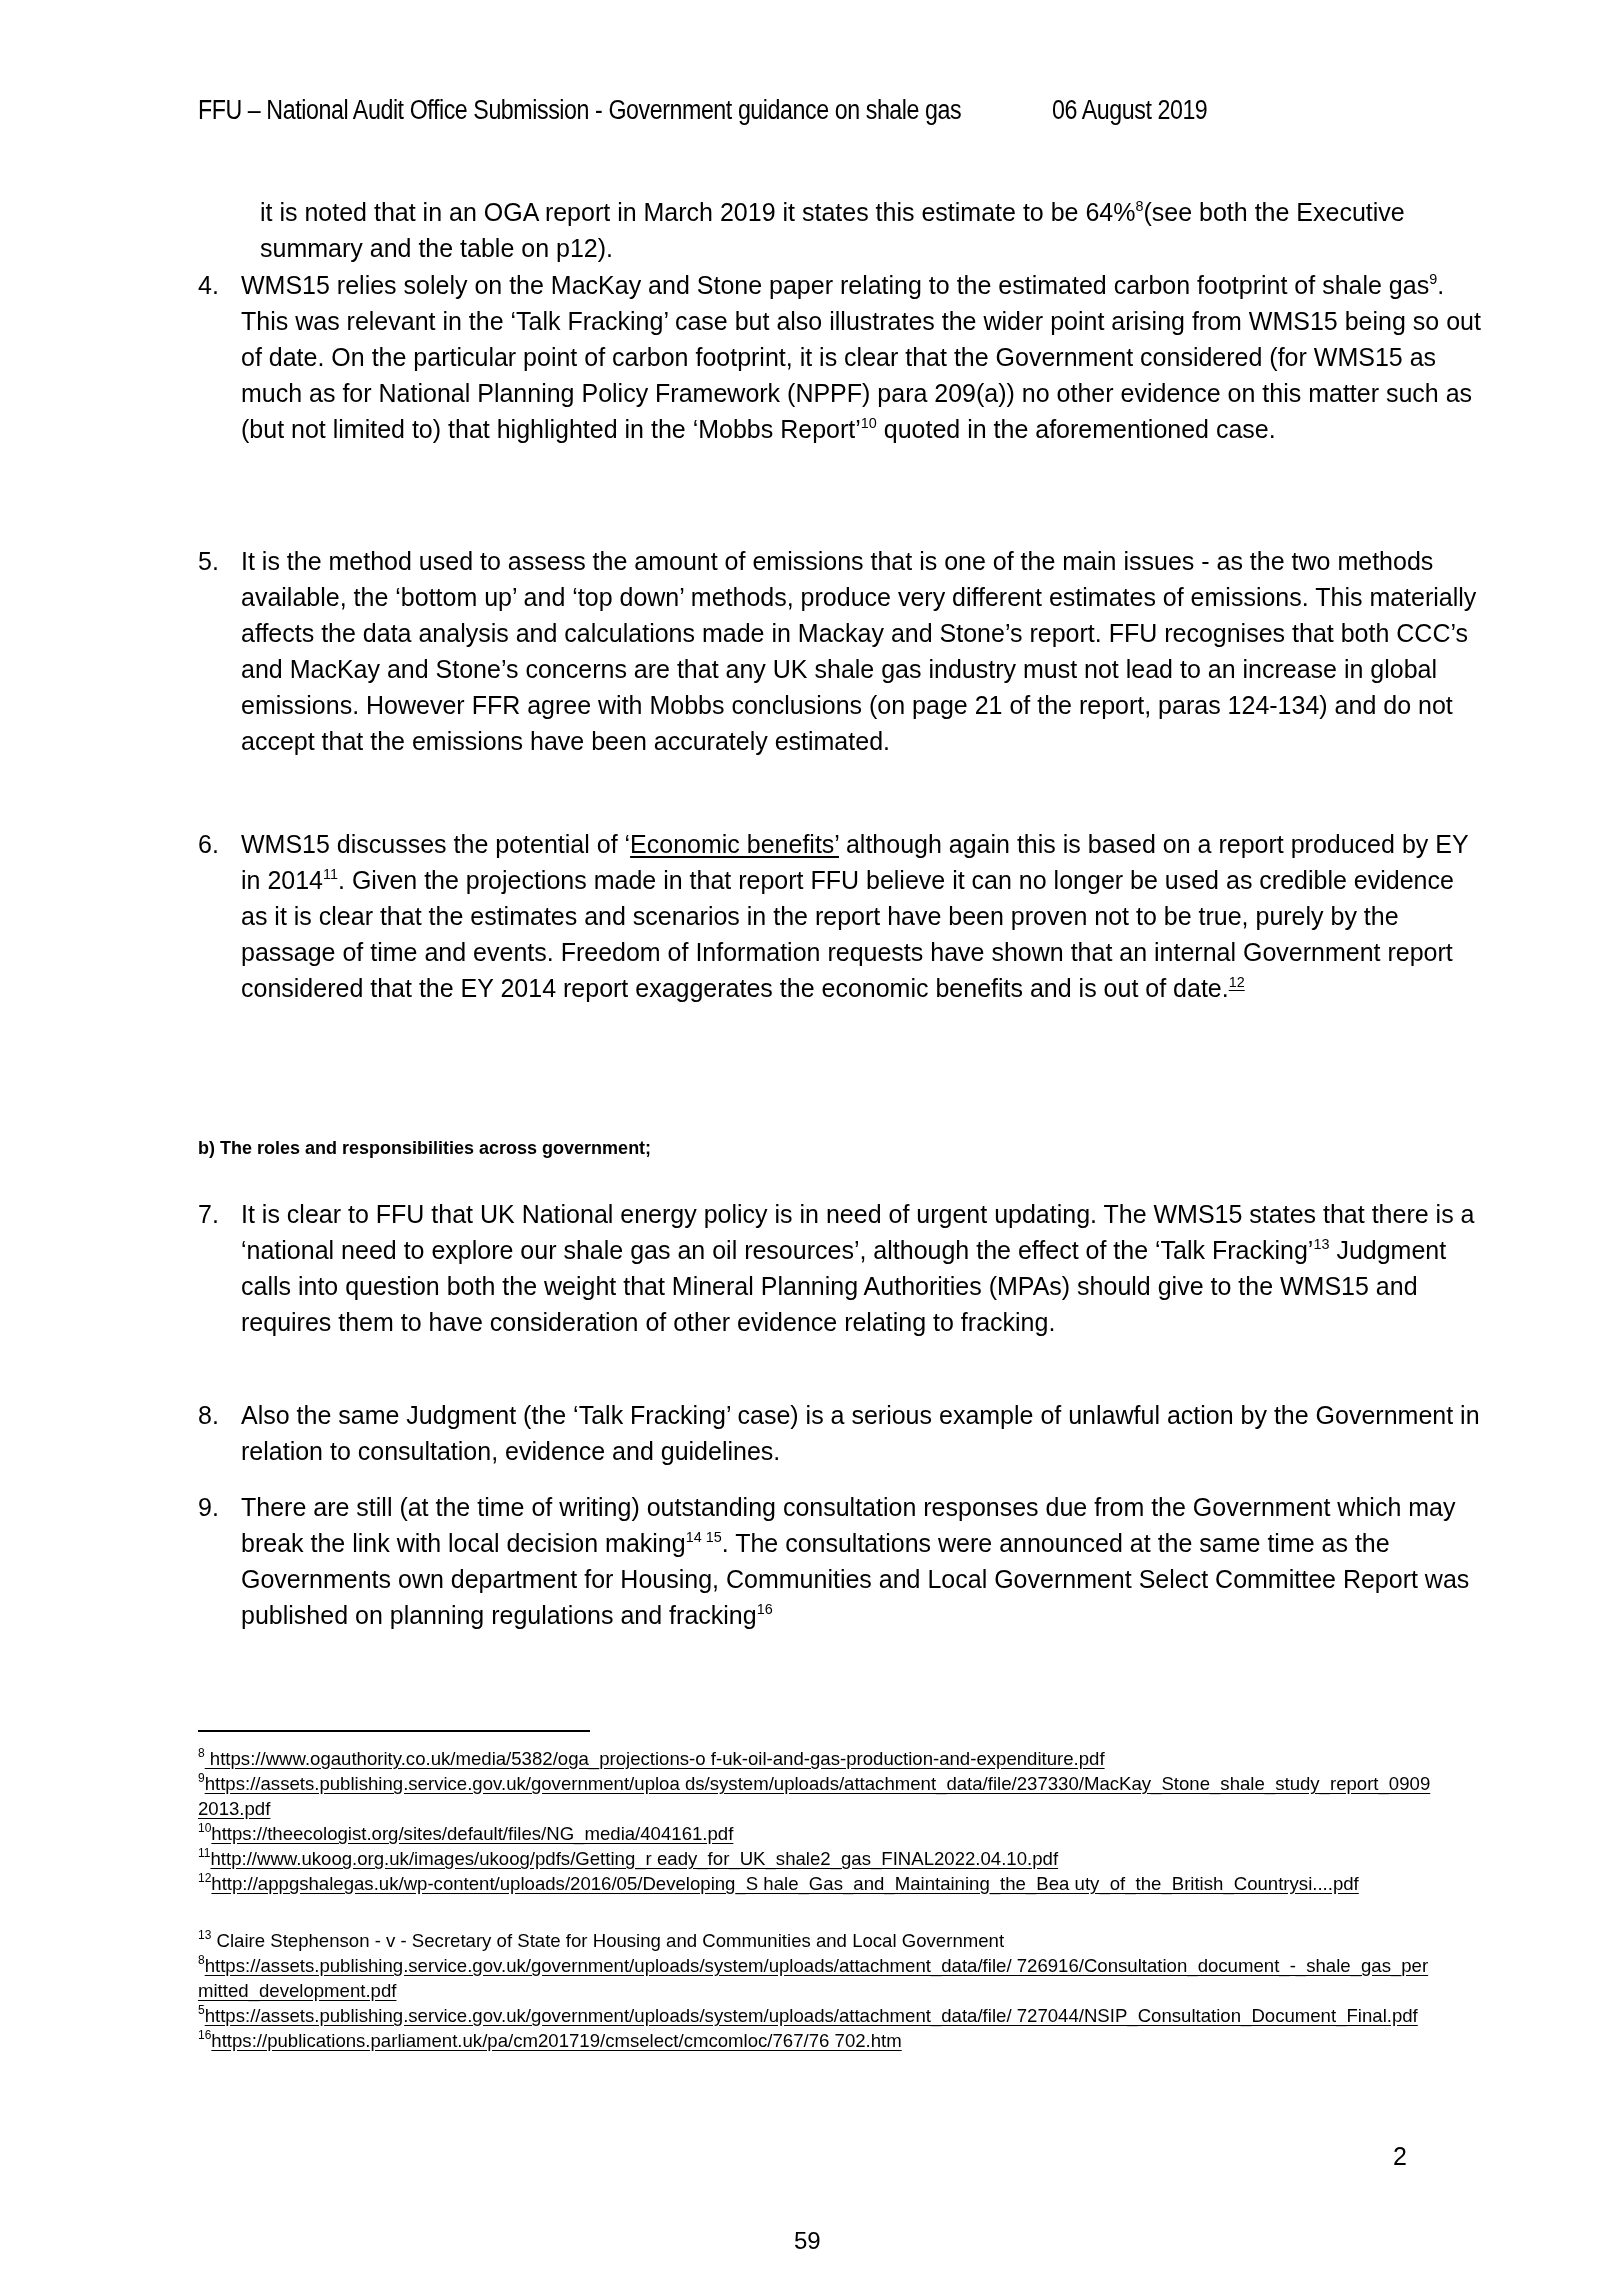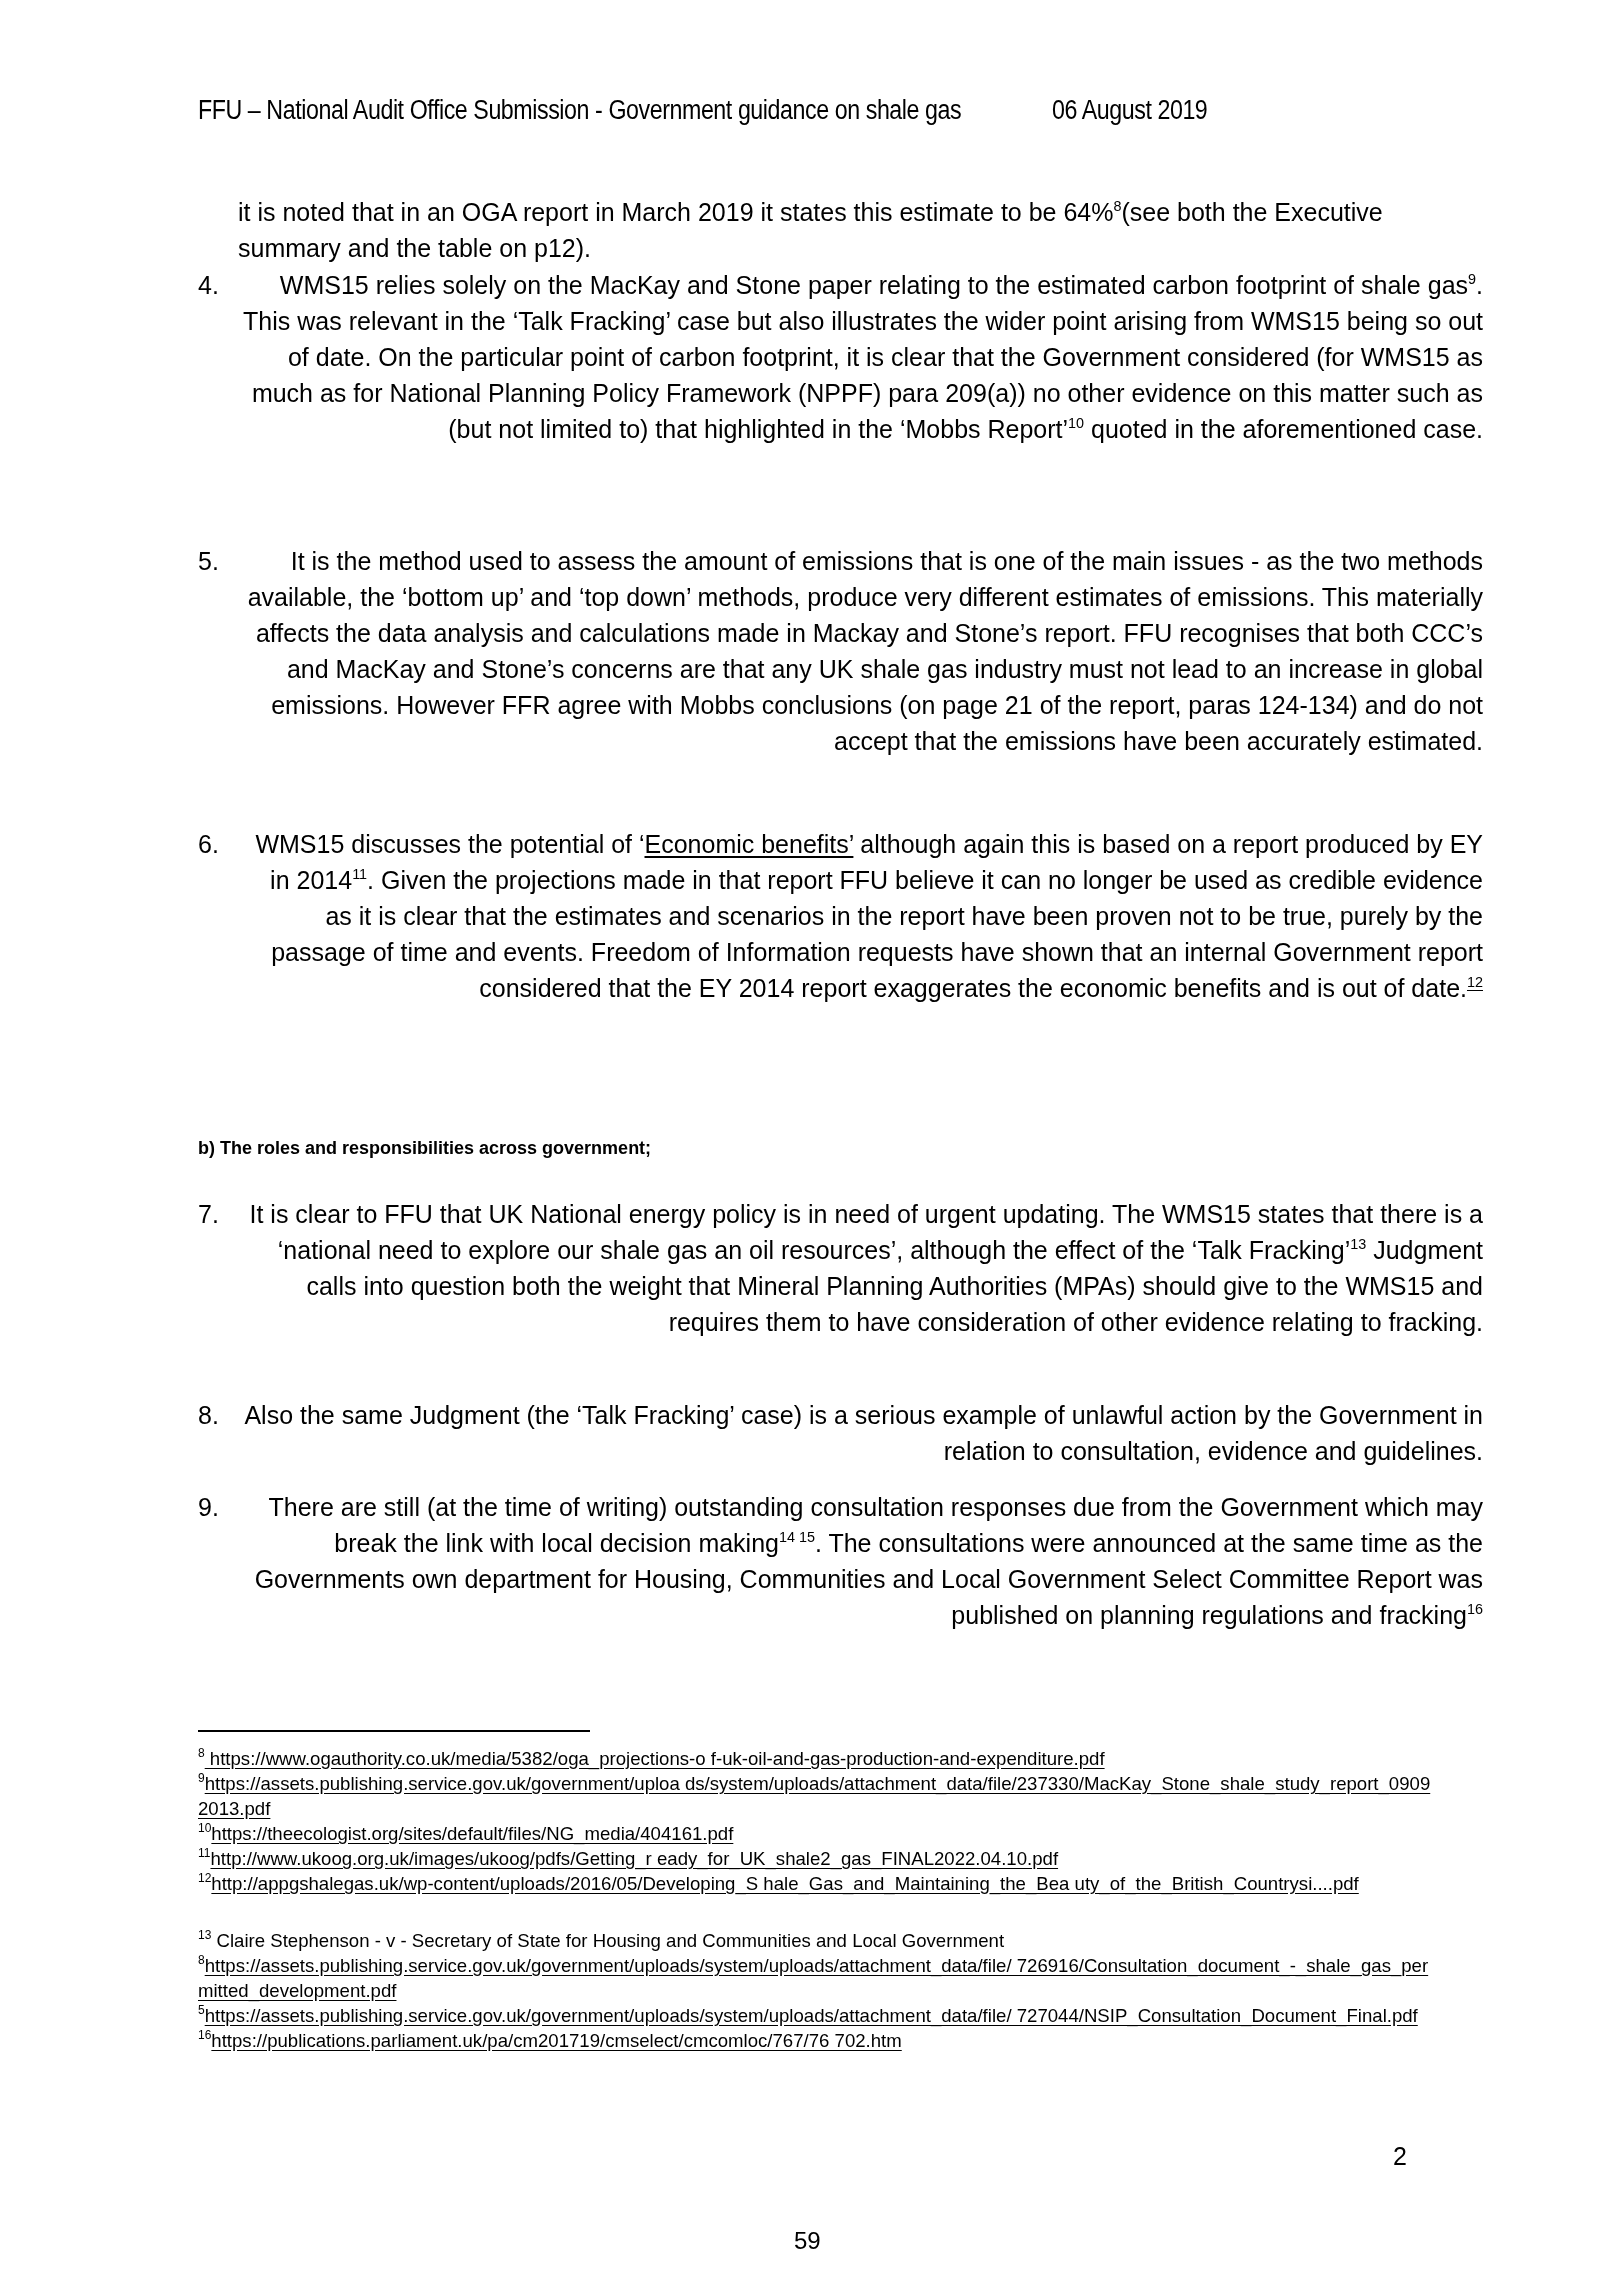--- a/index.html
+++ b/index.html
@@ -31,38 +31,37 @@
       position: absolute;
       left: 993px;
       top: 0;
     }
     .body-text {
       font-size: 25px;
       line-height: 36px;
     }
     .para-cont {
       position: absolute;
-      left: 238px;
+      left: 260px;
       top: 194px;
       width: 1234px;
     }
     .item {
       position: absolute;
       left: 198px;
       width: 1285px;
     }
     .item .num {
       position: absolute;
       left: 0;
       top: 0;
       width: 42px;
     }
     .item .txt {
       margin-left: 43px;
-      text-align: right;
     }
     sup {
       font-size: 14.4px;
       line-height: 0;
       vertical-align: 10px;
     }
     .u {
       text-decoration: underline;
       text-underline-offset: 3.4px;
     }

